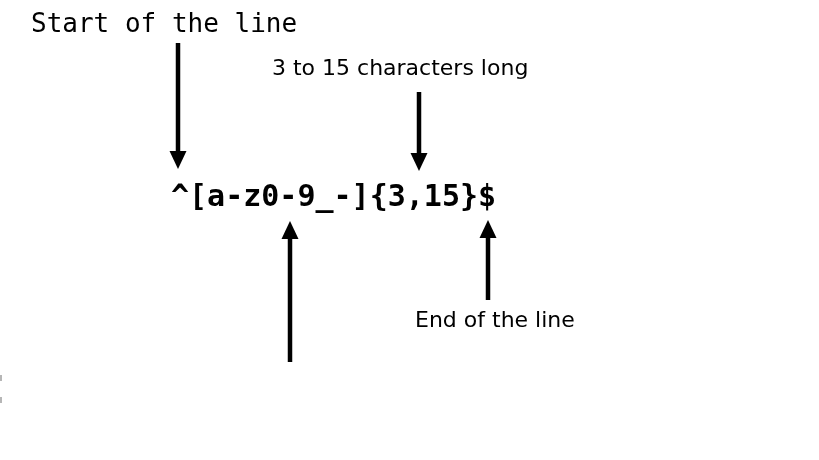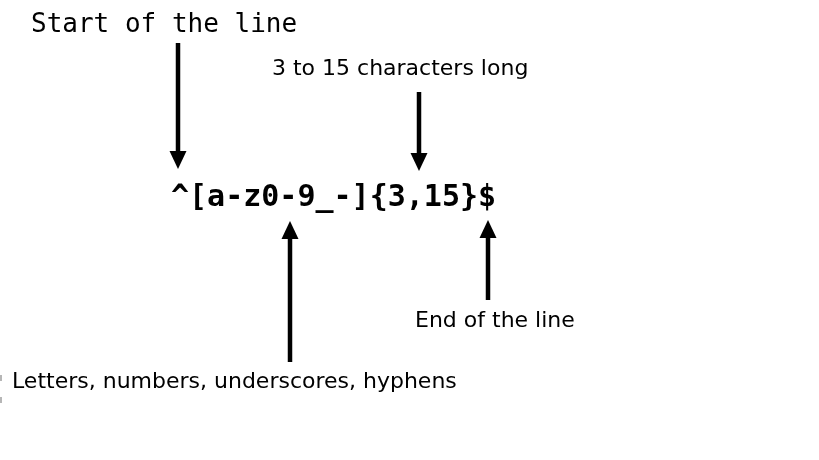--- a/index.html
+++ b/index.html
@@ -69,21 +69,20 @@
 <body>
 
 <div class="canvas">
 
   <div class="label label-mono pos-start-label">Start of the line</div>
 
   <div class="label label-sans pos-length-label">3 to 15 characters long</div>
 
   <div class="label label-sans pos-end-label">End of the line</div>
 
-  <div class="label label-sans pos-charset-label">Letters, numbers, underscores, hyphens</div>
 
   <div class="regex">^[a-z0-9_-]{3,15}$</div>
 
   <svg class="arrow-layer" viewBox="0 0 819 460" xmlns="http://www.w3.org/2000/svg">
 
     <g stroke="#000000" fill="#000000">
       <line x1="178" y1="43" x2="178" y2="154" stroke-width="4.5"></line>
       <polygon points="178,169 169.5,151 186.5,151" stroke="none"></polygon>
     </g>
 

